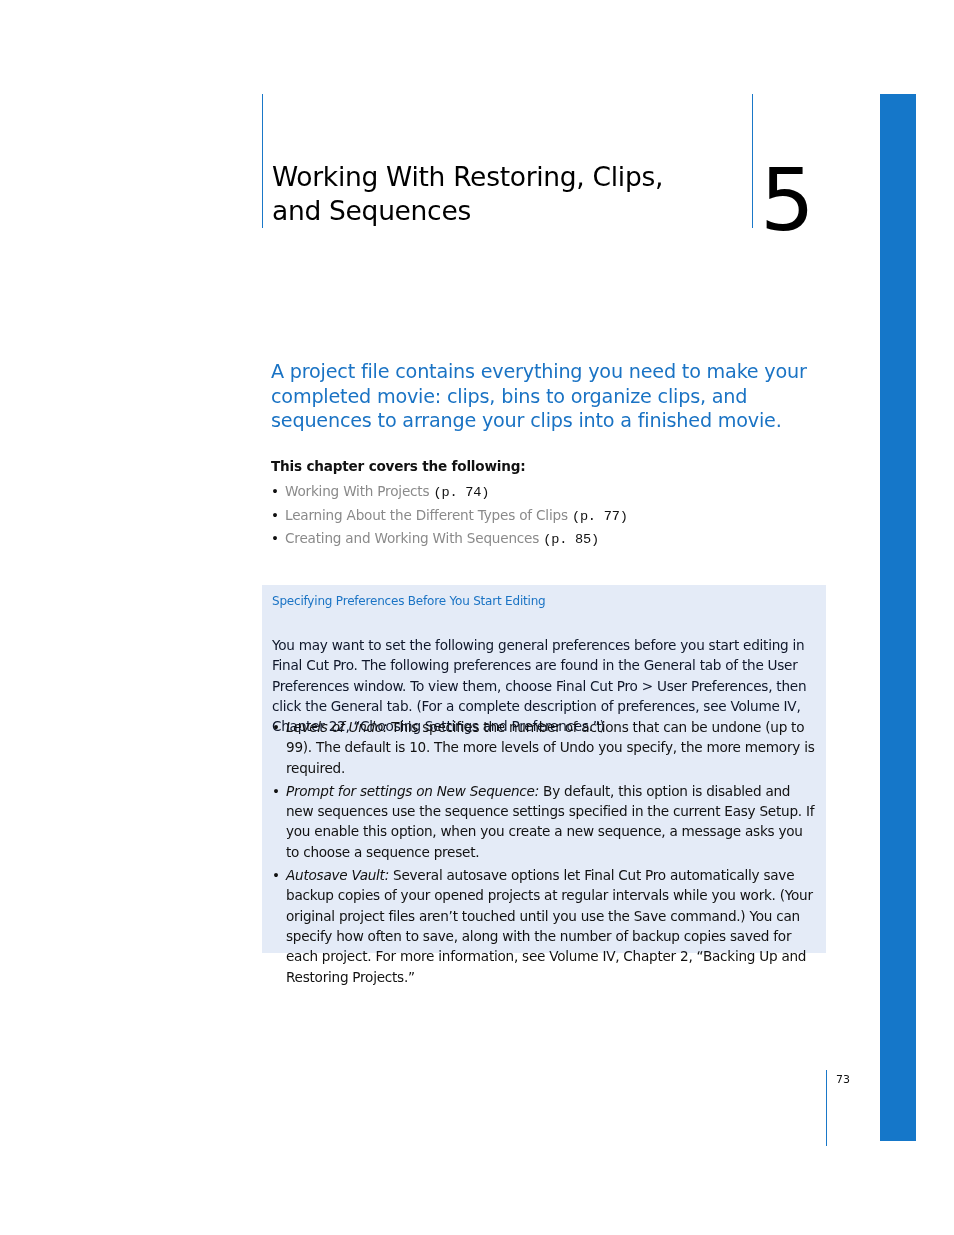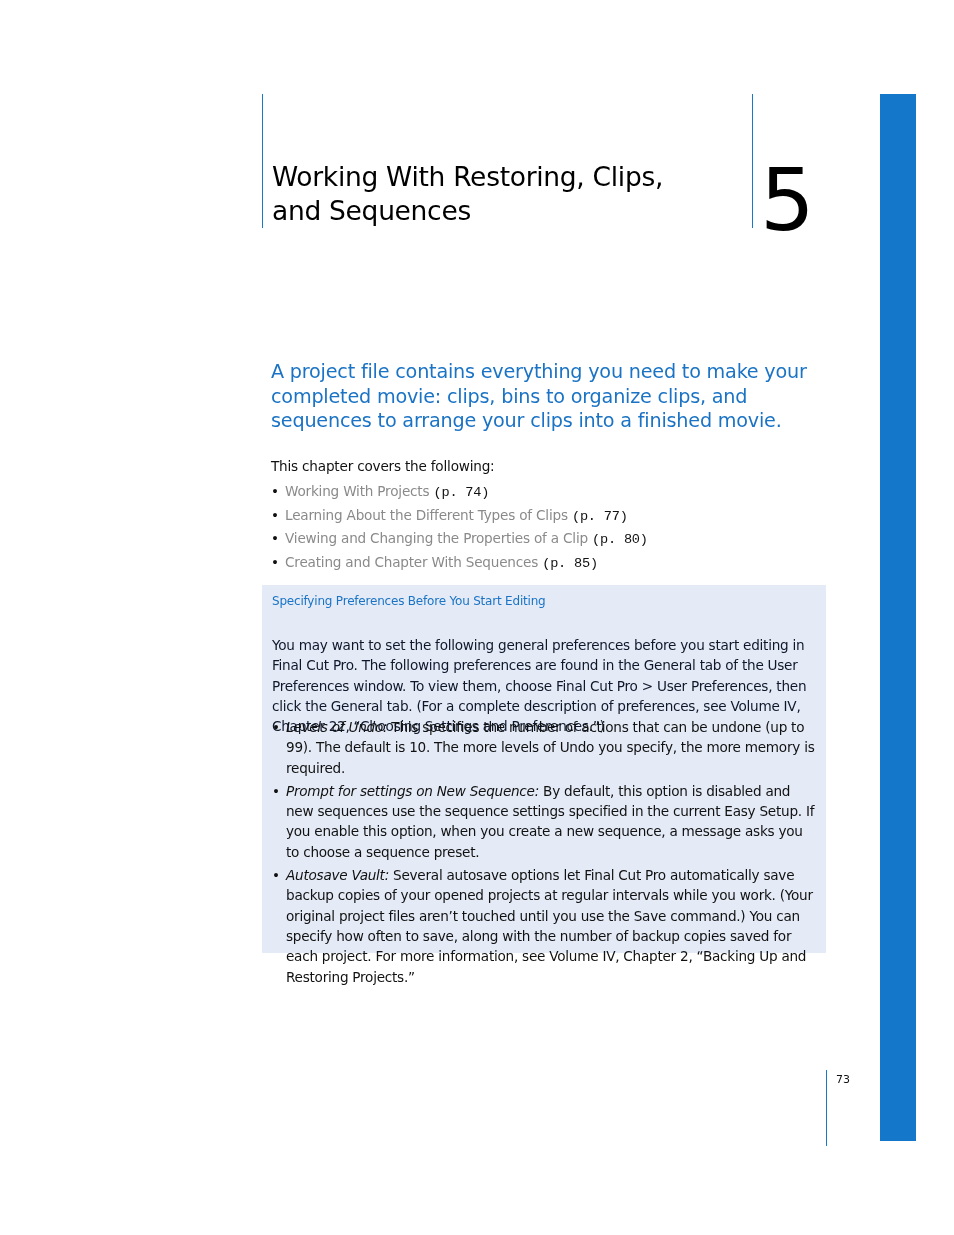--- a/index.html
+++ b/index.html
@@ -6,21 +6,21 @@
     body { width: 954px; height: 1235px; position: relative; overflow: hidden;
            font-family: "DejaVu Sans", "Liberation Sans", sans-serif; color: #111; }
     .rule { position: absolute; background: #1a78c8; width: 1px; }
     #rule-title { left: 262px; top: 94px; height: 134px; }
     #rule-num { left: 752px; top: 94px; height: 134px; }
     #rule-page { left: 826px; top: 1070px; height: 76px; }
     .side-tab { position: absolute; left: 880px; top: 94px; width: 36px; height: 1047px; background: #1577c9; }
     .chapter-title { position: absolute; left: 272px; top: 160px; font-size: 26.5px; line-height: 34px; color: #000; letter-spacing: -0.3px; }
     .chapter-num { position: absolute; left: 760px; top: 150px; font-size: 86px; line-height: 100px; color: #000; }
     .intro { position: absolute; left: 271px; top: 360px; width: 540px; font-size: 19.2px; line-height: 24.5px; color: #1a73c4; letter-spacing: -0.2px; }
-    .covers-label { position: absolute; left: 271px; top: 457px; font-size: 13.6px; line-height: 18px; color: #111; letter-spacing: -0.2px; }
+    .covers-label { position: absolute; left: 271px; top: 457px; font-size: 13.6px; line-height: 18px; color: #111; letter-spacing: -0.2px; font-weight: bold; }
     .toc { position: absolute; left: 271px; top: 480px; margin: 0; padding: 0; list-style: none; }
     .toc li { font-size: 13.6px; line-height: 23.5px; height: 23.5px; letter-spacing: -0.2px; white-space: nowrap; }
     .toc .bullet { display: inline-block; width: 14px; color: #111; }
     .toc .link { color: #8a8a8a; }
     .toc .page { color: #111; font-family: Liberation Mono, monospace; }
     .box { position: absolute; left: 262px; top: 585px; width: 564px; height: 368px; background: #e4ebf7; }
     .box-title { position: absolute; left: 10px; top: 6px; font-size: 12px; line-height: 20px; color: #1a73c4; letter-spacing: -0.2px; }
     .box-para { position: absolute; left: 10px; top: 26px; width: 546px; font-size: 13.6px; line-height: 20.3px; letter-spacing: -0.25px; color: #0f172a; margin-top: 24px; }
     .box-list { position: absolute; left: 10px; top: 132px; width: 546px; margin: 0; padding: 0; list-style: none; }
     .box-list li { position: relative; padding-left: 14px; font-size: 13.6px; line-height: 20.3px; letter-spacing: -0.25px; margin-bottom: 3px; color: #111; }
@@ -40,22 +40,21 @@
   <div>and Sequences</div>
 </div>
 <div class="chapter-num">5</div>
 
 <div class="intro">A project file contains everything you need to make your completed movie:  clips, bins to organize clips, and sequences to arrange your clips into a finished movie.</div>
 
 <div class="covers-label">This chapter covers the following:</div>
 <ul class="toc">
   <li><span class="bullet">•</span><span class="link">Working With Projects</span> <span class="page">(p. 74)</span></li>
   <li><span class="bullet">•</span><span class="link">Learning About the Different Types of Clips</span> <span class="page">(p. 77)</span></li>
-  <li><span class="bullet">•</span><span class="link">Viewing and Changing the Properties of a Clip</span> <span class="page">(p. 80)</span></li>
-  <li><span class="bullet">•</span><span class="link">Creating and Chapter With Sequences</span> <span class="page">(p. 85)</span></li>
+  <li><span class="bullet">•</span><span class="link">Creating and Working With Sequences</span> <span class="page">(p. 85)</span></li>
 </ul>
 
 <div class="box">
   <div class="box-title">Specifying Preferences Before You Start Editing</div>
   <div class="box-para">You may want to set the following general preferences before you start editing in Final Cut Pro. The following preferences are found in the General tab of the User Preferences window. To view them, choose Final Cut Pro &gt; User Preferences, then click the General tab. (For a complete description of preferences, see Volume IV, Chapter 22, “Choosing Settings and Preferences.”)</div>
   <ul class="box-list">
     <li><span class="bullet">•</span><span class="term">Levels of Undo:</span><span> This specifies the number of actions that can be undone (up to 99). The default is 10. The more levels of Undo you specify, the more memory is required.</span></li>
     <li><span class="bullet">•</span><span class="term">Prompt for settings on New Sequence:</span><span> By default, this option is disabled and new sequences use the sequence settings specified in the current Easy Setup. If you enable this option, when you create a new sequence, a message asks you to choose a sequence preset.</span></li>
     <li><span class="bullet">•</span><span class="term">Autosave Vault:</span><span> Several autosave options let Final Cut Pro automatically save backup copies of your opened projects at regular intervals while you work. (Your original project files aren’t touched until you use the Save command.) You can specify how often to save, along with the number of backup copies saved for each project. For more information, see Volume IV, Chapter 2, “Backing Up and Restoring Projects.”</span></li>
   </ul>

